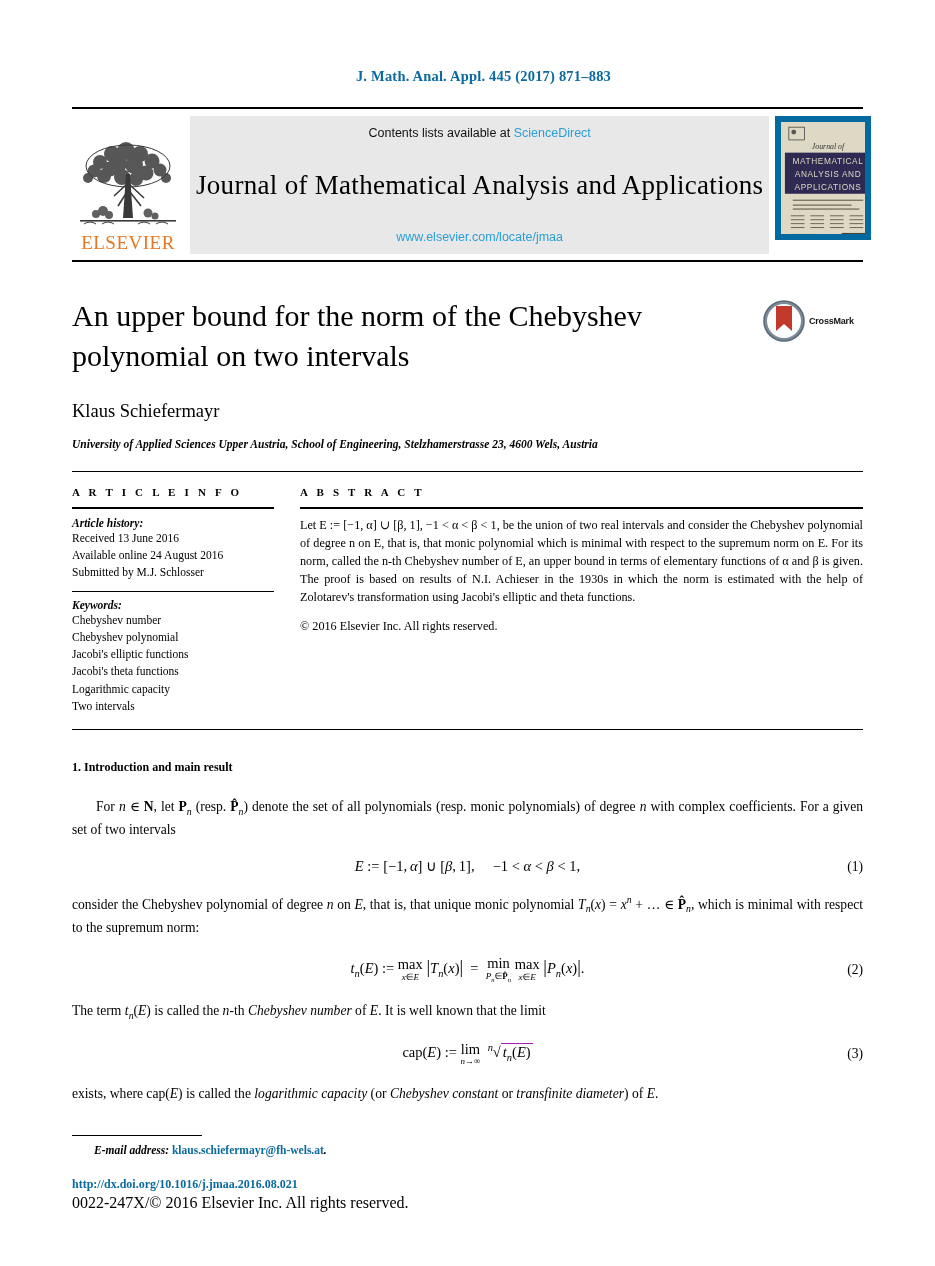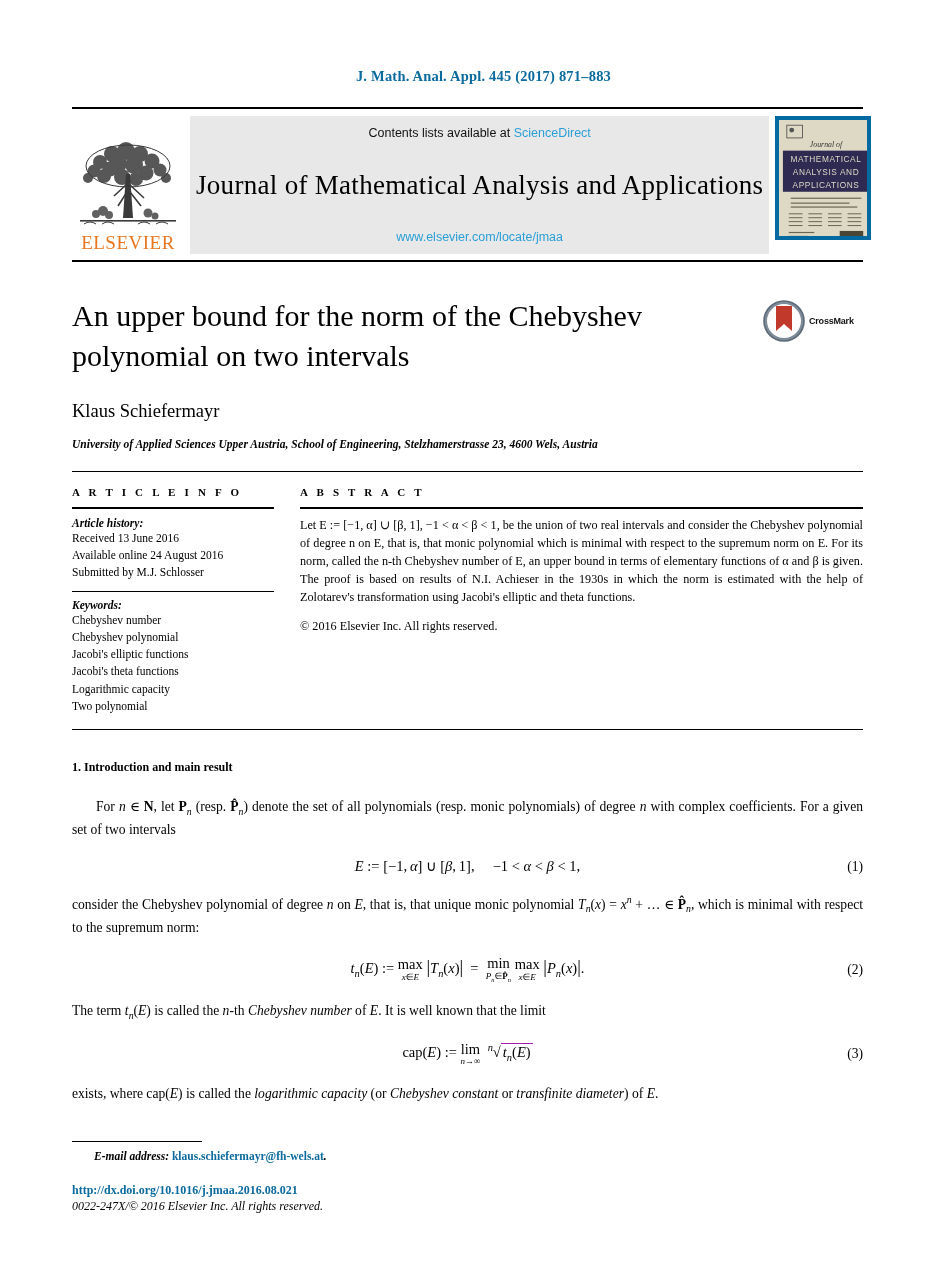--- a/index.html
+++ b/index.html
@@ -95,21 +95,21 @@
   }
   .journal-url {
     font-family: "Liberation Sans", sans-serif;
     font-size: 12.5px;
     color: #2a9fd6;
   }
   .cover-thumb {
     width: 96px;
     flex: 0 0 96px;
     height: 124px;
-    border: 4px solid #0369a1;
+    border: 6px solid #0369a1;
     box-sizing: border-box;
     background: #ded9c4;
     position: relative;
     overflow: hidden;
   }
 
   .rule-under-masthead {
     margin: 6px 72px 0 72px;
     border-top: 2.5px solid #000;
   }
@@ -282,23 +282,22 @@
     text-decoration: none;
     font-style: normal;
   }
   .doi-line {
     font-size: 12px;
     color: #0b6a9e;
     font-weight: bold;
     line-height: 1.35;
   }
   .issn-line {
-    font-size: 12px;
+    font-size: 16px;
     line-height: 1.35;
-    font-style: italic;
   }
 </style>
 </head>
 <body>
 
 <div class="page">
 
   <div class="running-head">J. Math. Anal. Appl. 445 (2017) 871–883</div>
 
   <div class="masthead">
@@ -419,21 +418,21 @@
       <div class="info-line">Received 13 June 2016</div>
       <div class="info-line">Available online 24 August 2016</div>
       <div class="info-line">Submitted by M.J. Schlosser</div>
       <div class="thin-rule"></div>
       <div class="info-head">Keywords:</div>
       <div class="info-line">Chebyshev number</div>
       <div class="info-line">Chebyshev polynomial</div>
       <div class="info-line">Jacobi's elliptic functions</div>
       <div class="info-line">Jacobi's theta functions</div>
       <div class="info-line">Logarithmic capacity</div>
-      <div class="info-line">Two polynomial</div>
+      <div class="info-line">Two intervals</div>
     </div>
 
     <div class="col-abstract">
       <div class="section-caps">A B S T R A C T</div>
       <div class="thick-rule"></div>
       <div class="abstract-text">Let E := [−1, α] ∪ [β, 1], −1 &lt; α &lt; β &lt; 1, be the union of two real intervals and consider the Chebyshev polynomial of degree n on E, that is, that monic polynomial which is minimal with respect to the supremum norm on E. For its norm, called the n-th Chebyshev number of E, an upper bound in terms of elementary functions of α and β is given. The proof is based on results of N.I. Achieser in the 1930s in which the norm is estimated with the help of Zolotarev's transformation using Jacobi's elliptic and theta functions.</div>
       <div class="copyright">© 2016 Elsevier Inc. All rights reserved.</div>
     </div>
   </div>
   <div class="info-abstract-rule-bottom"></div>

